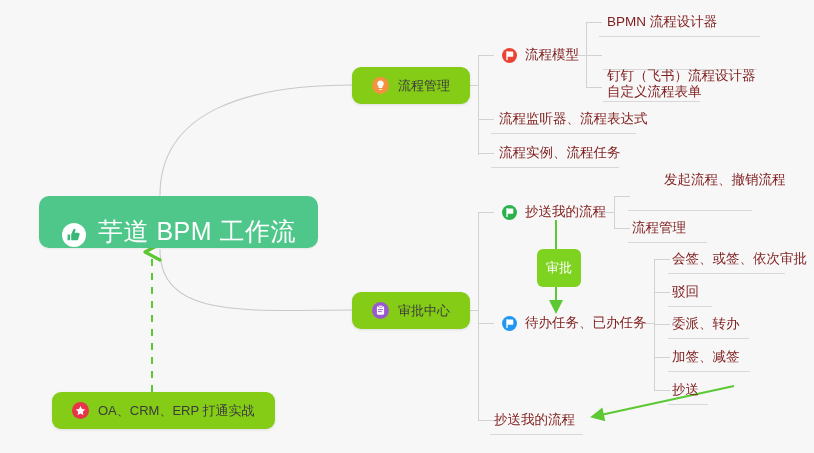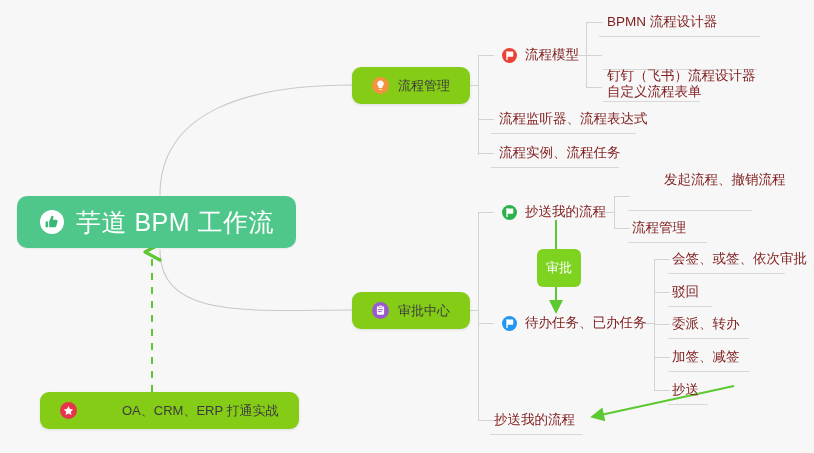--- a/index.html
+++ b/index.html
@@ -166,21 +166,21 @@
     <g fill="none" stroke="#5cc832" stroke-width="2">
       <path d="M556,220 L556,249"></path>
       <path d="M556,281 L556,308" marker-end="url(#greenArrow)"></path>
     </g>
 
     <path d="M734,386 L596,416" fill="none" stroke="#5cc832" stroke-width="2" marker-end="url(#greenArrow)"></path>
 
     <path d="M152,392 L152,252" fill="none" stroke="#5cc832" stroke-width="2" stroke-dasharray="7 7" marker-end="url(#greenArrowUp)"></path>
   </svg>
 
-  <div class="node root-node" style="left:17px; top:196px;">
+  <div class="node root-node" style="left:39px; top:196px;align-items:flex-end;">
     <span class="icon">
       <svg width="26" height="26" viewBox="0 0 26 26">
         <circle cx="13" cy="13" r="12" fill="#ffffff"></circle>
         <path d="M10.2,12.2 L12.3,7.4 C12.6,6.7 13.6,6.6 14.1,7.1 C14.5,7.5 14.6,8.1 14.4,8.7
                  L13.7,10.8 L17.2,10.8 C18.2,10.8 18.9,11.7 18.6,12.6 L17.2,17.2
                  C17,17.9 16.4,18.3 15.7,18.3 L10.2,18.3 Z
                  M6.6,12.4 L9.1,12.4 L9.1,18.3 L6.6,18.3 Z" fill="#39b878"></path>
       </svg>
     </span>
     <span class="root-label">芋道 BPM 工作流</span>
@@ -281,21 +281,21 @@
     <span>加签、减签</span>
   </div>
   <div class="node leaf" style="left:664px; top:376px;">
     <span>抄送</span>
   </div>
 
   <div class="node leaf" style="left:486px; top:406px;">
     <span>抄送我的流程</span>
   </div>
 
-  <div class="node capsule" style="left:40px; top:392px;gap:36px;">
+  <div class="node capsule" style="left:52px; top:392px;">
     <span class="icon">
       <svg width="17" height="17" viewBox="0 0 17 17">
         <circle cx="8.5" cy="8.5" r="8.5" fill="#e8344b"></circle>
         <path d="M8.5,3.9 L9.95,7.0 L13.2,7.4 L10.8,9.7 L11.45,13.0
                  L8.5,11.4 L5.55,13.0 L6.2,9.7 L3.8,7.4 L7.05,7.0 Z" fill="#ffffff"></path>
       </svg>
     </span>
     <span class="cap-label">OA、CRM、ERP 打通实战</span>
   </div>
 

